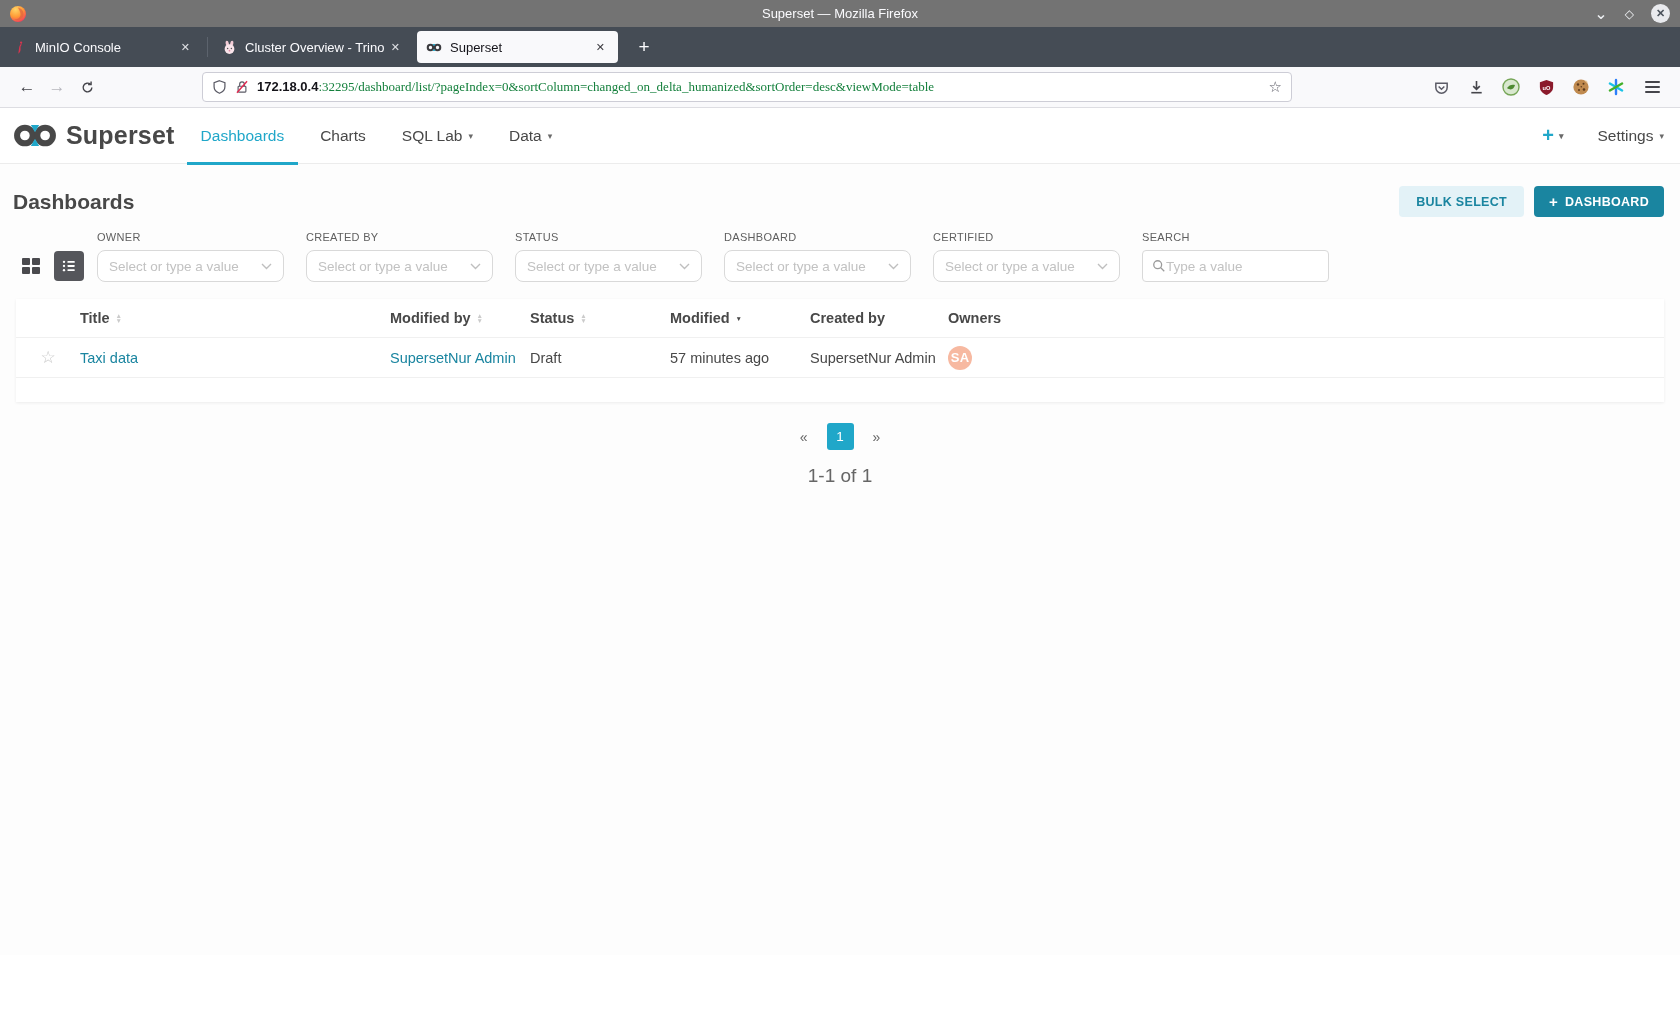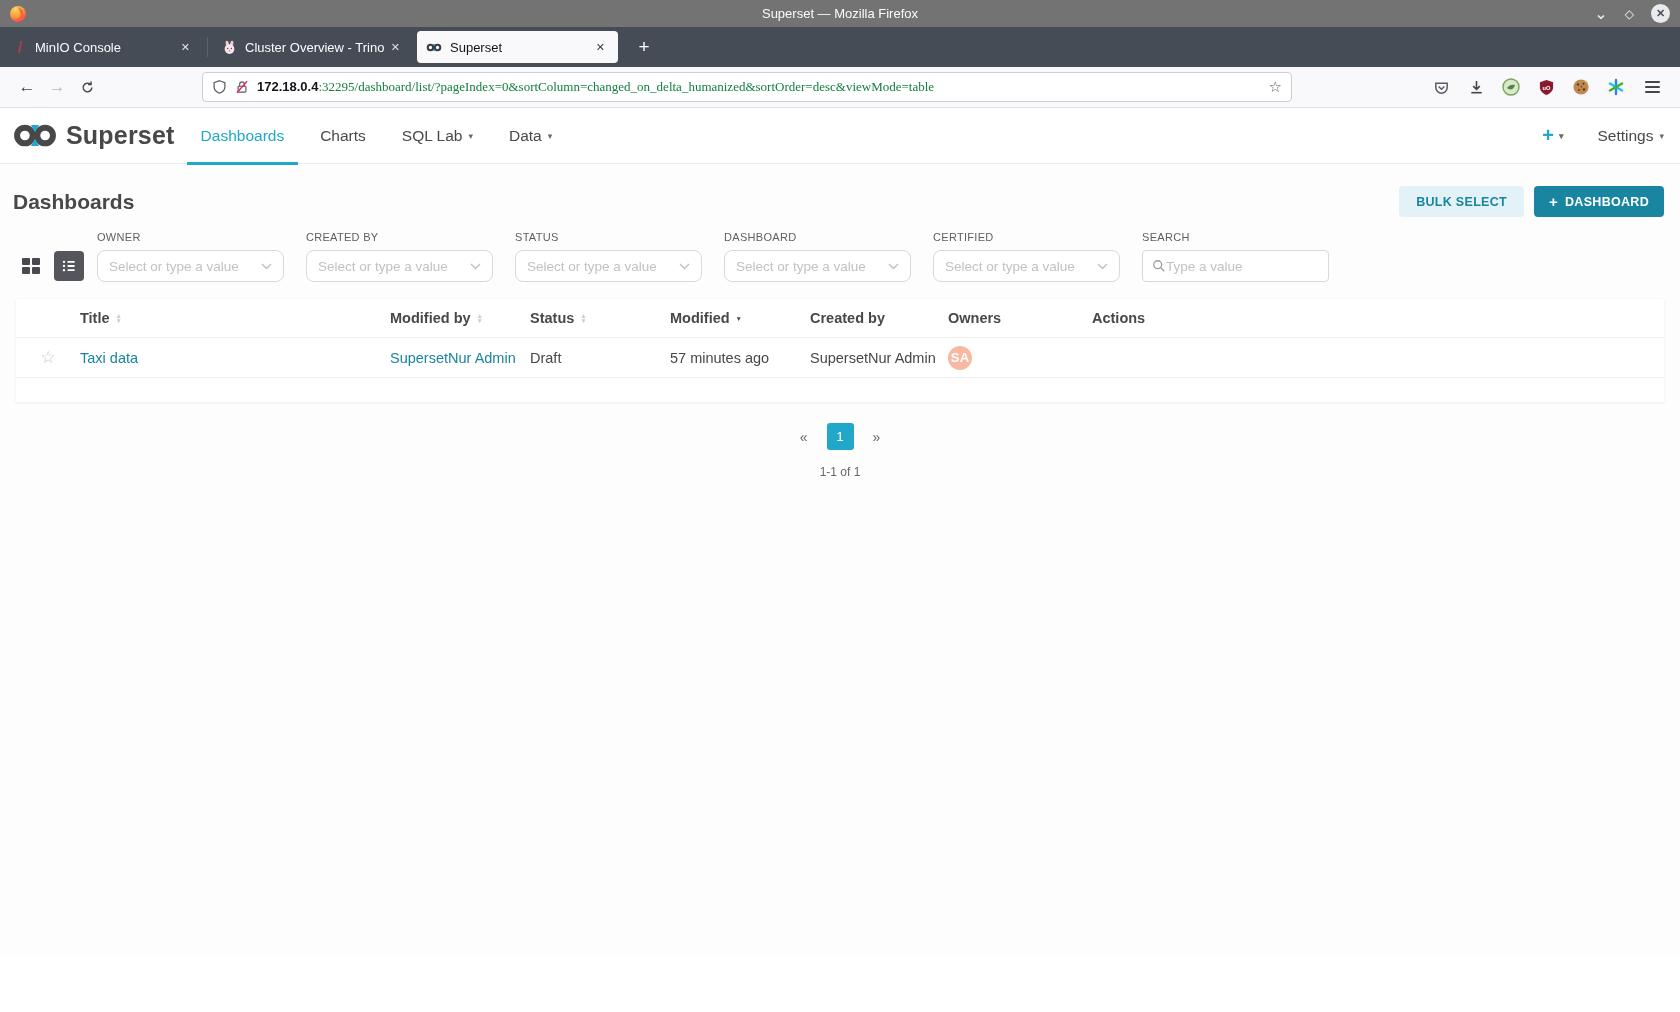--- a/index.html
+++ b/index.html
@@ -122,21 +122,21 @@
   .avatar { width:24px; height:24px; border-radius:50%; background:#f7b9a1; color:#fff;
             font-size:13px; font-weight:bold; letter-spacing:.3px; display:flex;
             align-items:center; justify-content:center; }
 
   
   .pagination { display:flex; align-items:center; justify-content:center; gap:13px;
                 margin-top:21px; }
   .pg-arrow { font-size:14px; color:#666; padding:4px 6px; }
   .pg-page { width:27px; height:27px; background:#20a7c9; border-radius:3px; color:#fff;
              font-size:13.5px; display:flex; align-items:center; justify-content:center; }
-  .pg-summary { text-align:center; margin-top:15px; font-size:12px; color:#666; }
+  .pg-summary { text-align:center; margin-top:15px; font-size:19px; color:#666; }
 </style>
 </head>
 <body>
 
 <div class="titlebar">
   <span class="fx-logo">
     <svg width="18" height="18" viewBox="0 0 18 18">
       <defs>
           <radialGradient id="fxg" cx="35%" cy="22%" r="85%">
         <stop offset="0%" stop-color="#ffd567"></stop>
@@ -430,23 +430,20 @@
         <span class="sort">
             <span class="active">▼</span>
           </span>
       </div>
       <div class="th">
         <span>Created by</span>
       </div>
       <div class="th">
         <span>Owners</span>
       </div>
-      <div class="th">
-        <span>Actions</span>
-      </div>
     </div>
     <div class="tgrid trow">
       <div class="fav-cell">
         <span class="fav-star">☆</span>
       </div>
       <div>
         <a href="#" class="cell-link">Taxi data</a>
       </div>
       <div>
         <a href="#" class="cell-link">SupersetNur Admin</a>

